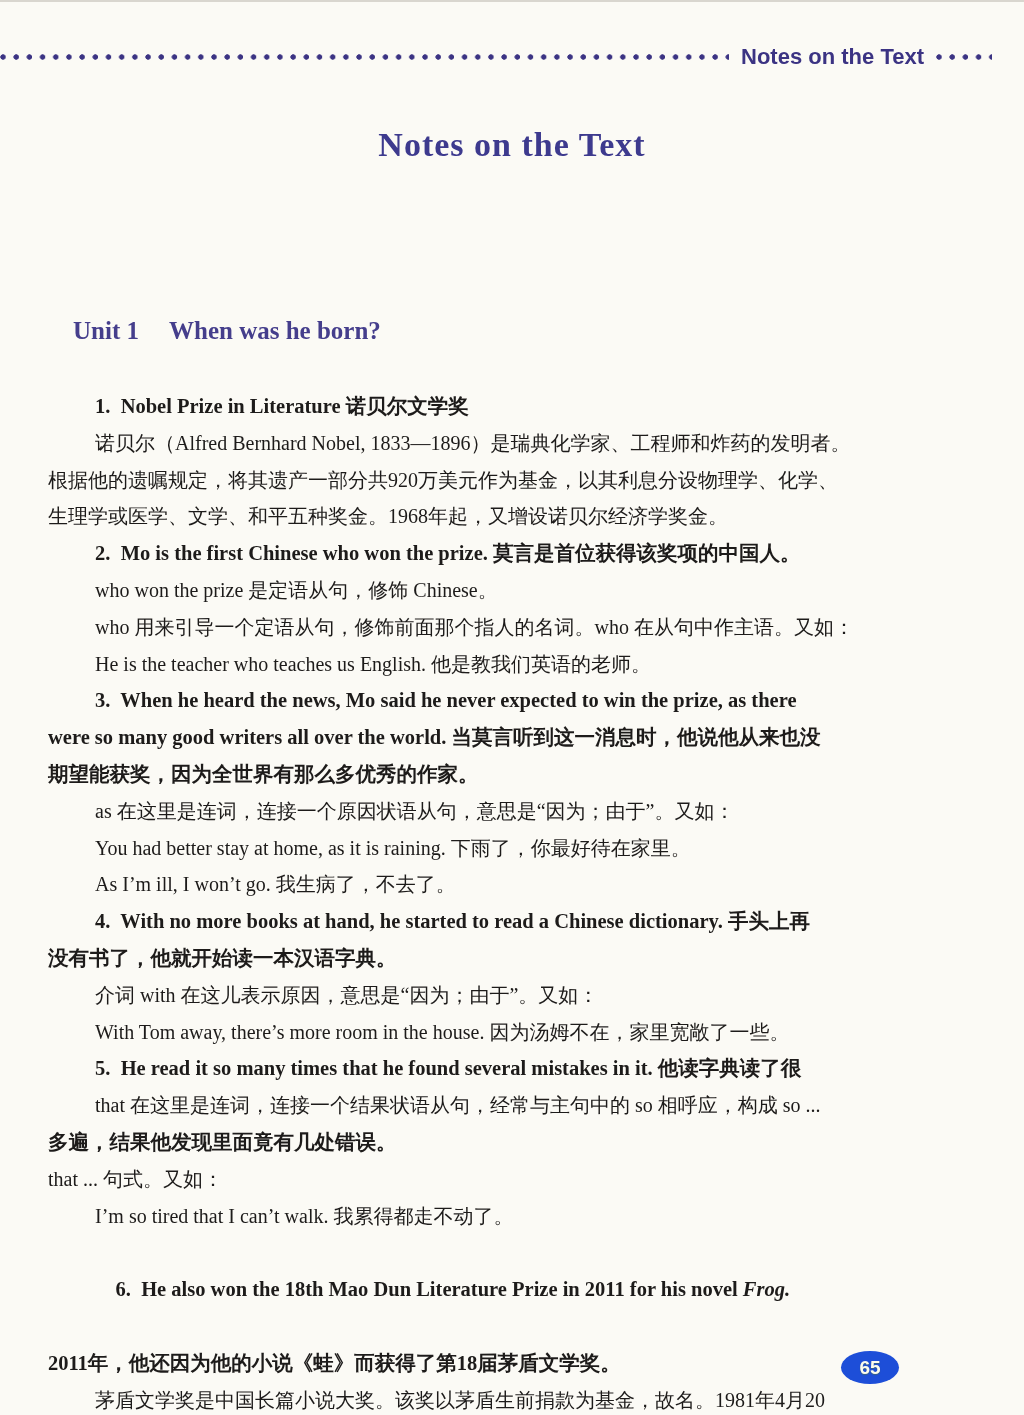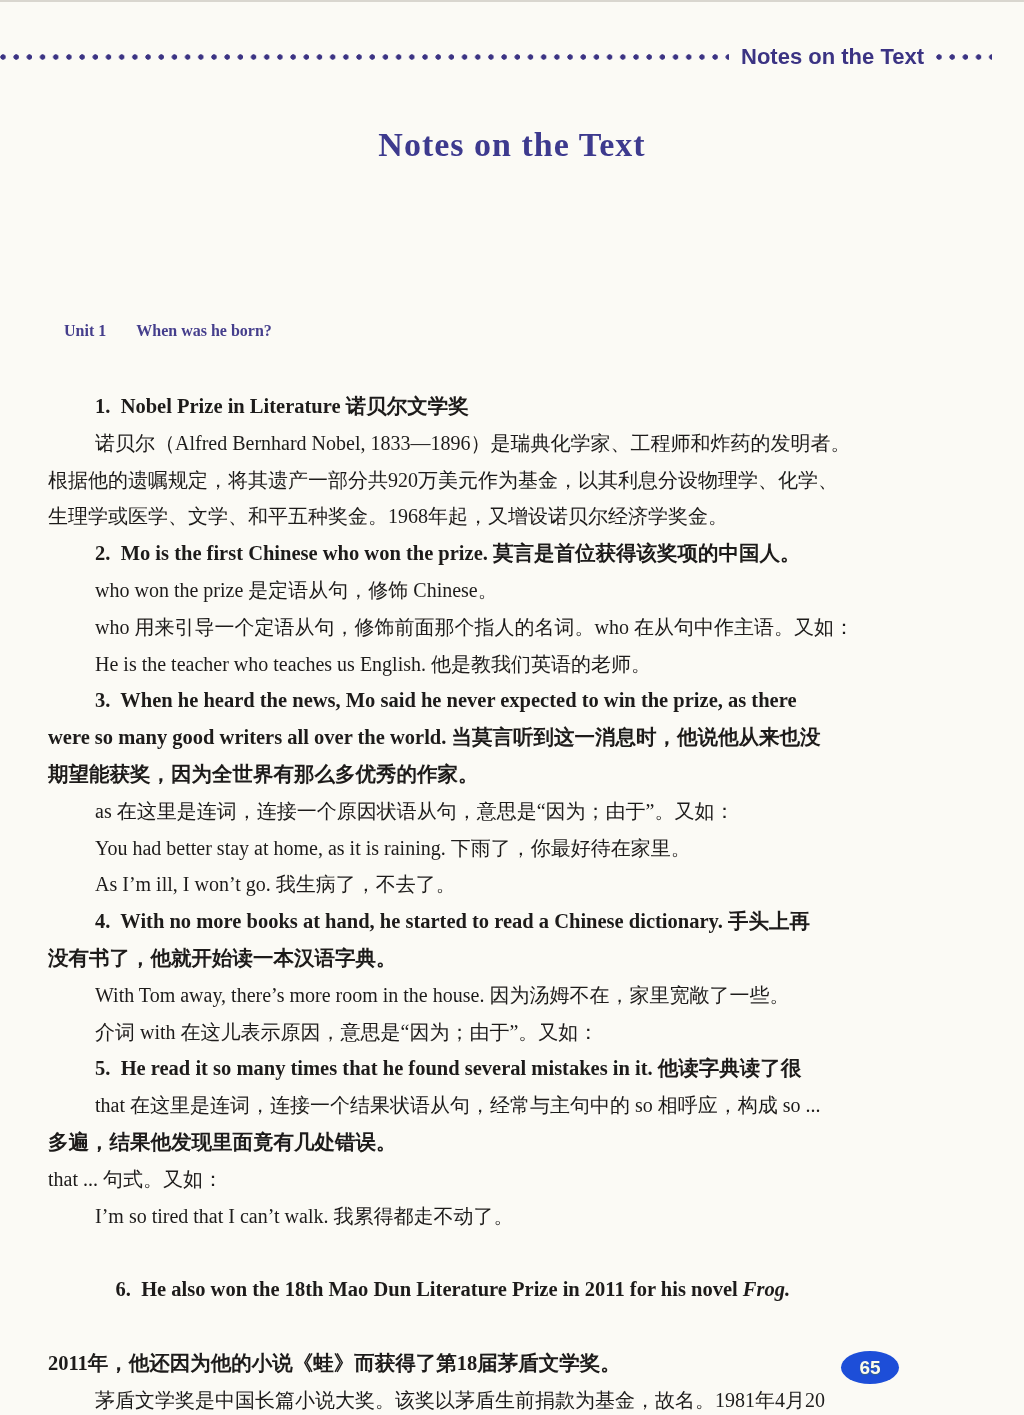--- a/index.html
+++ b/index.html
@@ -38,21 +38,21 @@
     position:absolute; top:126px; left:0; width:1024px;
     text-align:center;
     font-size:34px; font-weight:700; color:#3d3a8e;
     letter-spacing:1px;
   }
   
   .content {
     position:absolute; top:274px; left:48px; width:932px;
   }
   .unit-heading {
-    font-size:16px; font-weight:700; color:#453e8c;
+    font-size:25px; font-weight:700; color:#453e8c;
     line-height:38px; white-space:pre;
   }
   .unit-q { margin-left:30px; }
   .line {
     font-size:20px; line-height:36.8px; white-space:pre;
   }
   .indent { padding-left:47px; }
   .bold { font-weight:700; font-size:20.5px; }
   .italic { font-style:italic; }
   
@@ -97,22 +97,22 @@
 
   <div class="line bold indent">3.  When he heard the news, Mo said he never expected to win the prize, as there</div>
   <div class="line bold">were so many good writers all over the world. 当莫言听到这一消息时，他说他从来也没</div>
   <div class="line bold">期望能获奖，因为全世界有那么多优秀的作家。</div>
   <div class="line indent">as 在这里是连词，连接一个原因状语从句，意思是“因为；由于”。又如：</div>
   <div class="line indent">You had better stay at home, as it is raining. 下雨了，你最好待在家里。</div>
   <div class="line indent">As I’m ill, I won’t go. 我生病了，不去了。</div>
 
   <div class="line bold indent">4.  With no more books at hand, he started to read a Chinese dictionary. 手头上再</div>
   <div class="line bold">没有书了，他就开始读一本汉语字典。</div>
+  <div class="line indent">介词 with 在这儿表示原因，意思是“因为；由于”。又如：</div>
   <div class="line indent">With Tom away, there’s more room in the house. 因为汤姆不在，家里宽敞了一些。</div>
-  <div class="line indent">介词 with 在这儿表示原因，意思是“因为；由于”。又如：</div>
 
   <div class="line bold indent">5.  He read it so many times that he found several mistakes in it. 他读字典读了很</div>
   <div class="line indent">that 在这里是连词，连接一个结果状语从句，经常与主句中的 so 相呼应，构成 so ...</div>
   <div class="line bold">多遍，结果他发现里面竟有几处错误。</div>
   <div class="line">that ... 句式。又如：</div>
   <div class="line indent">I’m so tired that I can’t walk. 我累得都走不动了。</div>
 
   <div class="line bold indent">
     <span>6.  He also won the 18th Mao Dun Literature Prize in 2011 for his novel </span><span class="italic">Frog.</span>
   </div>

